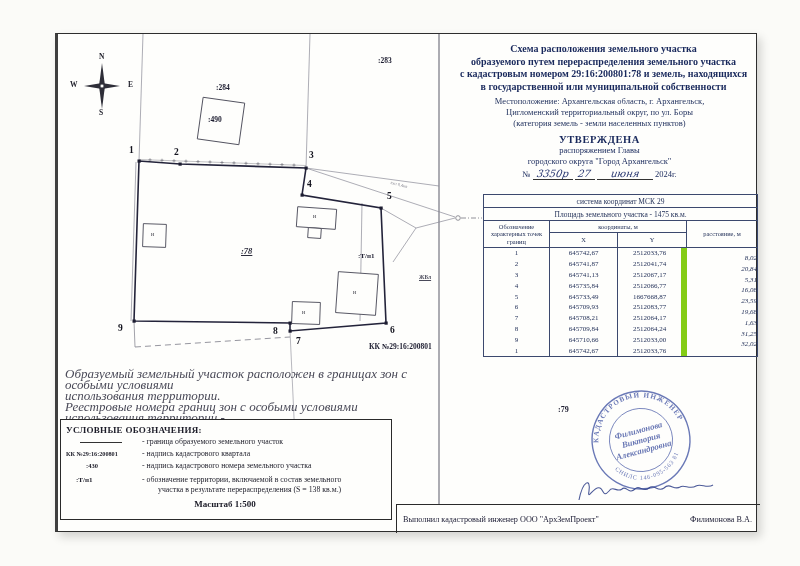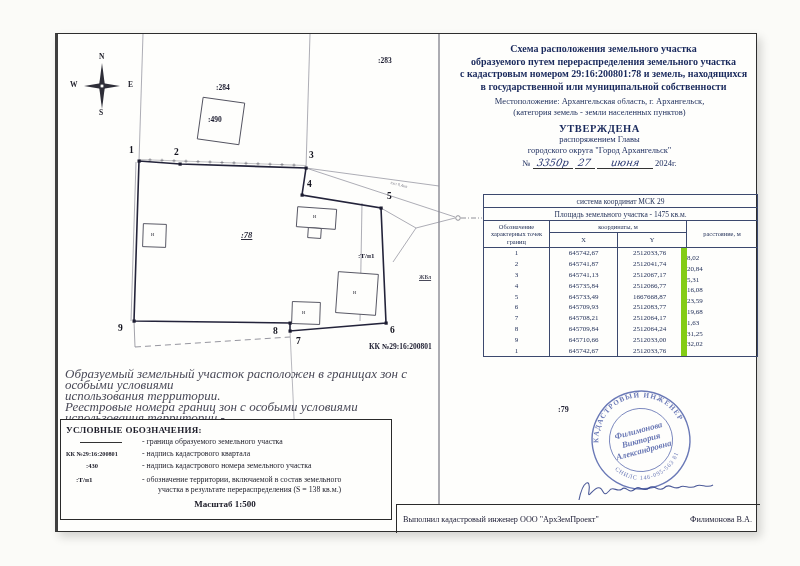--- a/index.html
+++ b/index.html
@@ -49,21 +49,21 @@
   .hc2-bot { flex:1; display:flex; }
   .hxy { width:68px; display:flex; align-items:center; justify-content:center; }
   .hxy.x { border-right:1px solid #3c496e; }
   .hc3 { width:70px; display:flex; align-items:center; justify-content:center; }
   .tbody { position:relative; height:108px; font-size:7px; }
   .drow { display:flex; height:10.8px; align-items:center; }
   .dc { display:flex; align-items:center; justify-content:center; height:100%; }
   .dc.c1 { width:66px; border-right:1px solid #3c496e; }
   .dc.c2 { width:68px; border-right:1px solid #3c496e; }
   .dc.c3 { width:69px; border-right:6px solid #84cc16; }
-  .distcol { position:absolute; left:203px; top:5px; width:70px; text-align:left; line-height:10.8px; }
+  .distcol { position:absolute; left:203px; top:5px; width:70px; text-align:right; line-height:10.8px;font-style:italic; }
 
   
   .notes { position:absolute; left:7px; top:334px; width:370px; font-style:italic;
            font-size:13px; line-height:11px; color:#4a4a58; }
   .legend { position:absolute; left:2px; top:385px; width:332px; height:101px;
             border:1.6px solid #2a2a2a; background:#fefefc; padding:5px 7px 0 5px; color:#1c1c28; }
   .lg-title { font-weight:bold; font-size:9px; letter-spacing:.3px; }
   .lg-row { display:flex; margin-top:3.2px; font-size:7.8px; line-height:8.5px; align-items:center; }
   .lg-sym { width:76px; flex:none; display:flex; align-items:center; }
   .line-thin  { width:42px; border-top:1.1px solid #333; margin-left:14px; }
@@ -146,21 +146,21 @@
       </svg>
       <span class="cl n">N</span>
       <span class="cl s">S</span>
       <span class="cl w">W</span>
       <span class="cl e">E</span>
     </div>
 
     <div class="mlabel" style="left:320px;top:22px;">:283</div>
     <div class="mlabel" style="left:158px;top:49px;">:284</div>
     <div class="mlabel" style="left:150px;top:81px;">:490</div>
-    <div class="mlabel p78" style="left:183px;top:196px;">:78</div>
+    <div class="mlabel p78" style="left:183px;top:212px;">:78</div>
     <div class="mlabel" style="left:500px;top:371px;font-size:8px;">:79</div>
     <div class="mlabel" style="left:300px;top:218px;font-size:7px;">:Т/п1</div>
     <div class="mlabel kkmap" style="left:311px;top:308px;">КК №29:16:200801</div>
     <div class="mlabel zhbl" style="left:361px;top:240px;">ЖБл</div>
     <div class="mlabel lep" style="left:332px;top:148px;">лэп 0,4кв</div>
 
     <div class="bletter" style="left:93px;top:197px;">н</div>
     <div class="bletter" style="left:255px;top:179px;">н</div>
     <div class="bletter" style="left:244px;top:275px;">н</div>
     <div class="bletter" style="left:295px;top:255px;">н</div>
@@ -175,20 +175,21 @@
     <div class="pnum" style="left:215px;top:292px;">8</div>
     <div class="pnum" style="left:60px;top:289px;">9</div>
 
     <div class="titleblock">
       <div class="t-bold">Схема расположения земельного участка</div>
       <div class="t-bold">образуемого путем перераспределения земельного участка</div>
       <div class="t-bold">с кадастровым номером 29:16:200801:78 и земель, находящихся</div>
       <div class="t-bold">в государственной или муниципальной собственности</div>
       <div style="height:3px;"></div>
       <div class="t-loc">Местоположение: Архангельская область, г. Архангельск,</div>
+      <div class="t-loc">Цигломенский территориальный округ, по ул. Боры</div>
       <div class="t-loc">(категория земель - земли населенных пунктов)</div>
       <div class="t-appr">УТВЕРЖДЕНА</div>
       <div class="t-small">распоряжением Главы</div>
       <div class="t-small">городского округа "Город Архангельск"</div>
       <div class="t-no">
         <span>№</span>
         <span class="uline" style="min-width:40px;"><span class="hand">3350р</span></span>
         <span class="uline" style="min-width:20px;"><span class="hand">27</span></span>
         <span class="uline" style="min-width:56px;"><span class="hand">июня</span></span>
         <span>2024г.</span>
@@ -297,21 +298,21 @@
       <div>Реестровые номера границ зон с особыми условиями использования территории -</div>
       <div>29-00-6.278 (Граница зоны подтопления)</div>
     </div>
 
     <div class="legend">
       <div class="lg-title">УСЛОВНЫЕ ОБОЗНАЧЕНИЯ:</div>
       <div class="lg-row">
         <div class="lg-sym">
             <div class="line-thin"></div>
           </div>
-        <div>- граница образуемого земельного участка</div>
+        <div>- граница образуемого земельного участок</div>
       </div>
       <div class="lg-row">
         <div class="lg-sym sym-kk">КК №29:16:200801</div>
         <div>- надпись кадастрового квартала</div>
       </div>
       <div class="lg-row">
         <div class="lg-sym">
             <span class="sym-430">:430</span>
           </div>
         <div>- надпись кадастрового номера земельного участка</div>

